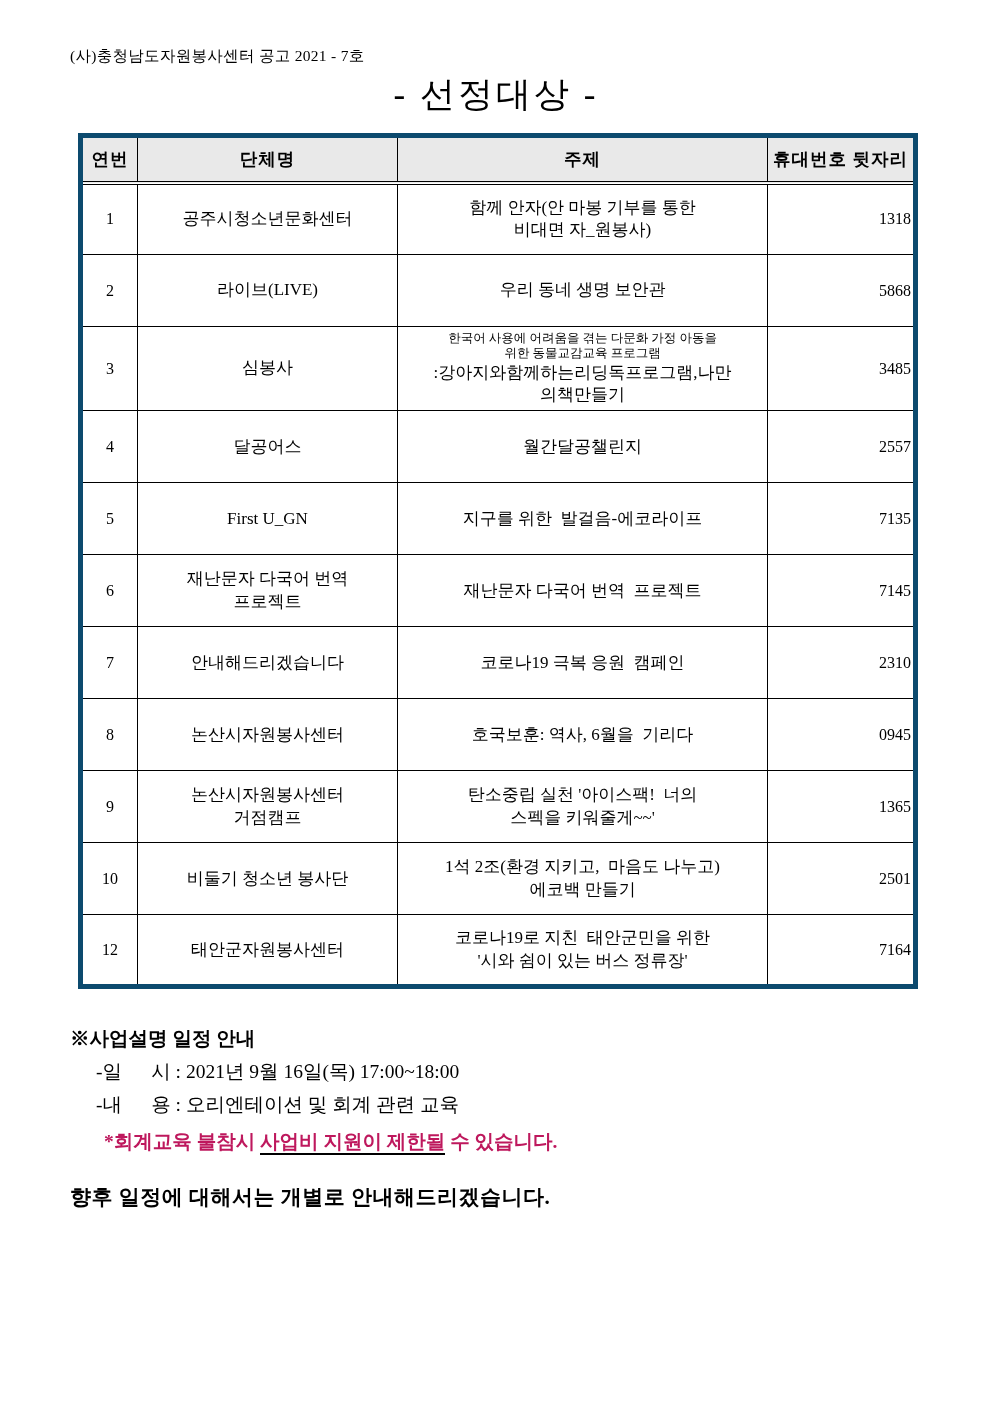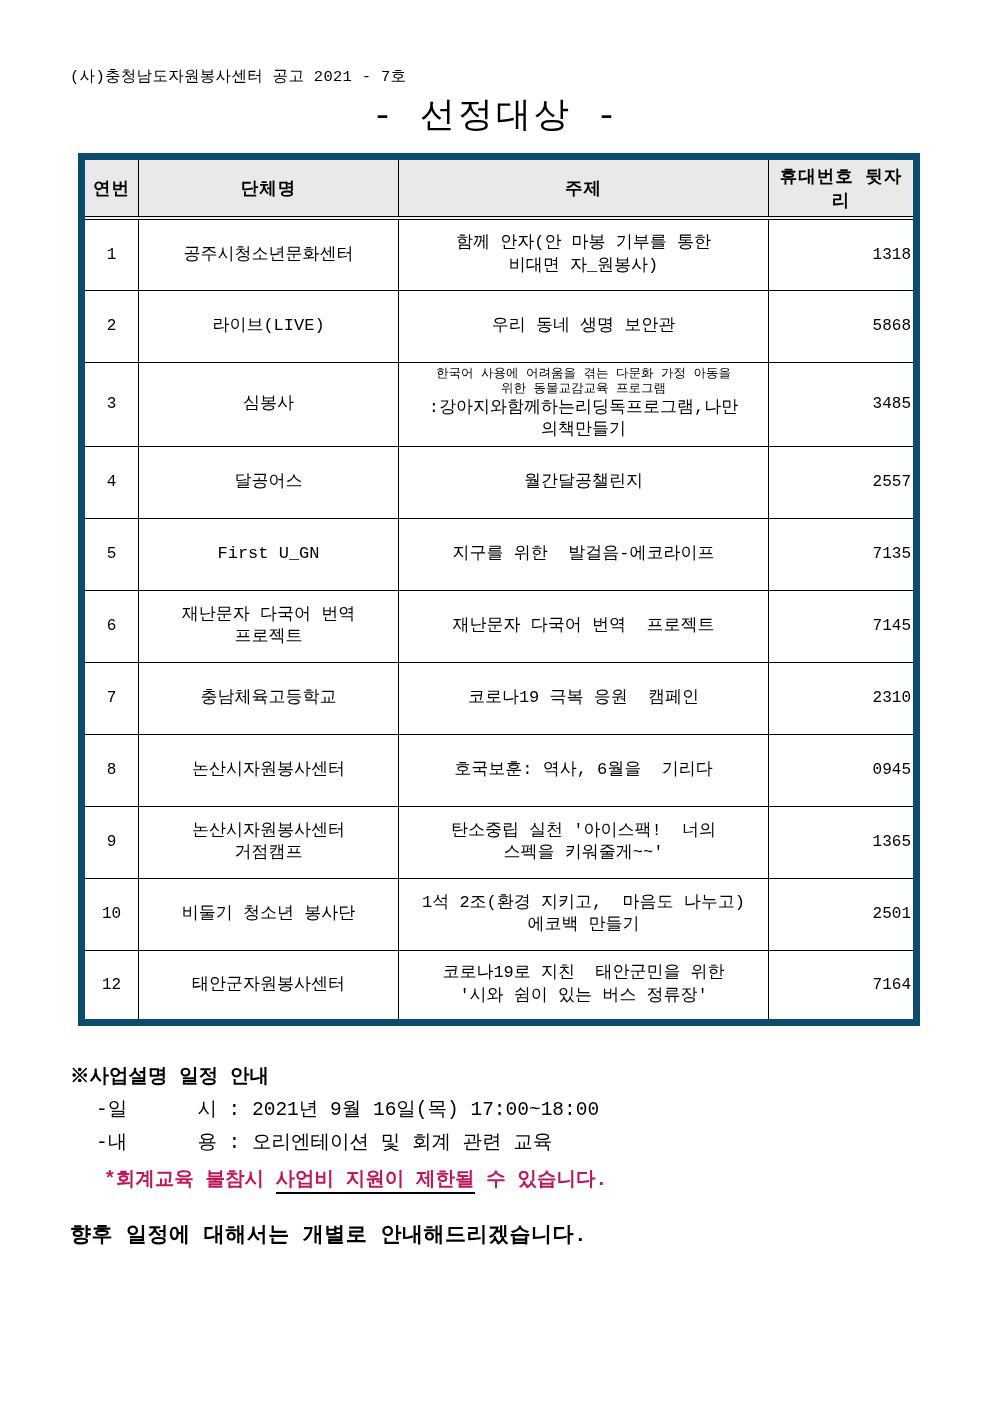--- a/index.html
+++ b/index.html
@@ -1,23 +1,23 @@
 <!DOCTYPE html>
 <html><head>
 <meta charset="utf-8">
 <style>
   html, body { margin: 0; padding: 0; background: #ffffff; }
   .page {
     width: 992px;
     height: 1403px;
     box-sizing: border-box;
-    padding: 66px 70px 0 70px;
+    padding: 46px 70px 0 70px;
     background: #ffffff;
     color: #000000;
-    font-family: Liberation Mono, monospace;
+    font-family: Liberation Serif, serif;
     overflow: hidden;
   }
   .notice-no {
     font-size: 15.5px;
     letter-spacing: 0.3px;
     white-space: pre-wrap;
   }
   .title {
     text-align: center;
     font-size: 35px;
@@ -25,21 +25,21 @@
     letter-spacing: 3px;
     margin-top: 4px;
     white-space: pre-wrap;
   }
   table.selection-table {
     margin-top: 15px;
     margin-left: 8px;
     width: 835px;
     border-collapse: collapse;
     table-layout: fixed;
-    border: 7px solid #0c4a6e;
+    border: 5px solid #0c4a6e;
   }
   .selection-table th, .selection-table td {
     border: 1px solid #000;
     text-align: center;
     vertical-align: middle;
     padding: 4px 2px;
     box-sizing: border-box;
   }
   .selection-table thead th {
     background: #e9e9e9;
@@ -174,21 +174,21 @@
             <div class="line">프로젝트</div>
           </td>
           <td class="c-topic">
             <div class="line">재난문자 다국어 번역  프로젝트</div>
           </td>
           <td class="c-phone">7145</td>
         </tr>
         <tr>
           <td class="c-no">7</td>
           <td class="c-org">
-            <div class="line">충남체육고등학교</div>
+            <div class="line">안내해드리겠습니다</div>
           </td>
           <td class="c-topic">
             <div class="line">코로나19 극복 응원  캠페인</div>
           </td>
           <td class="c-phone">2310</td>
         </tr>
         <tr>
           <td class="c-no">8</td>
           <td class="c-org">
             <div class="line">논산시자원봉사센터</div>

